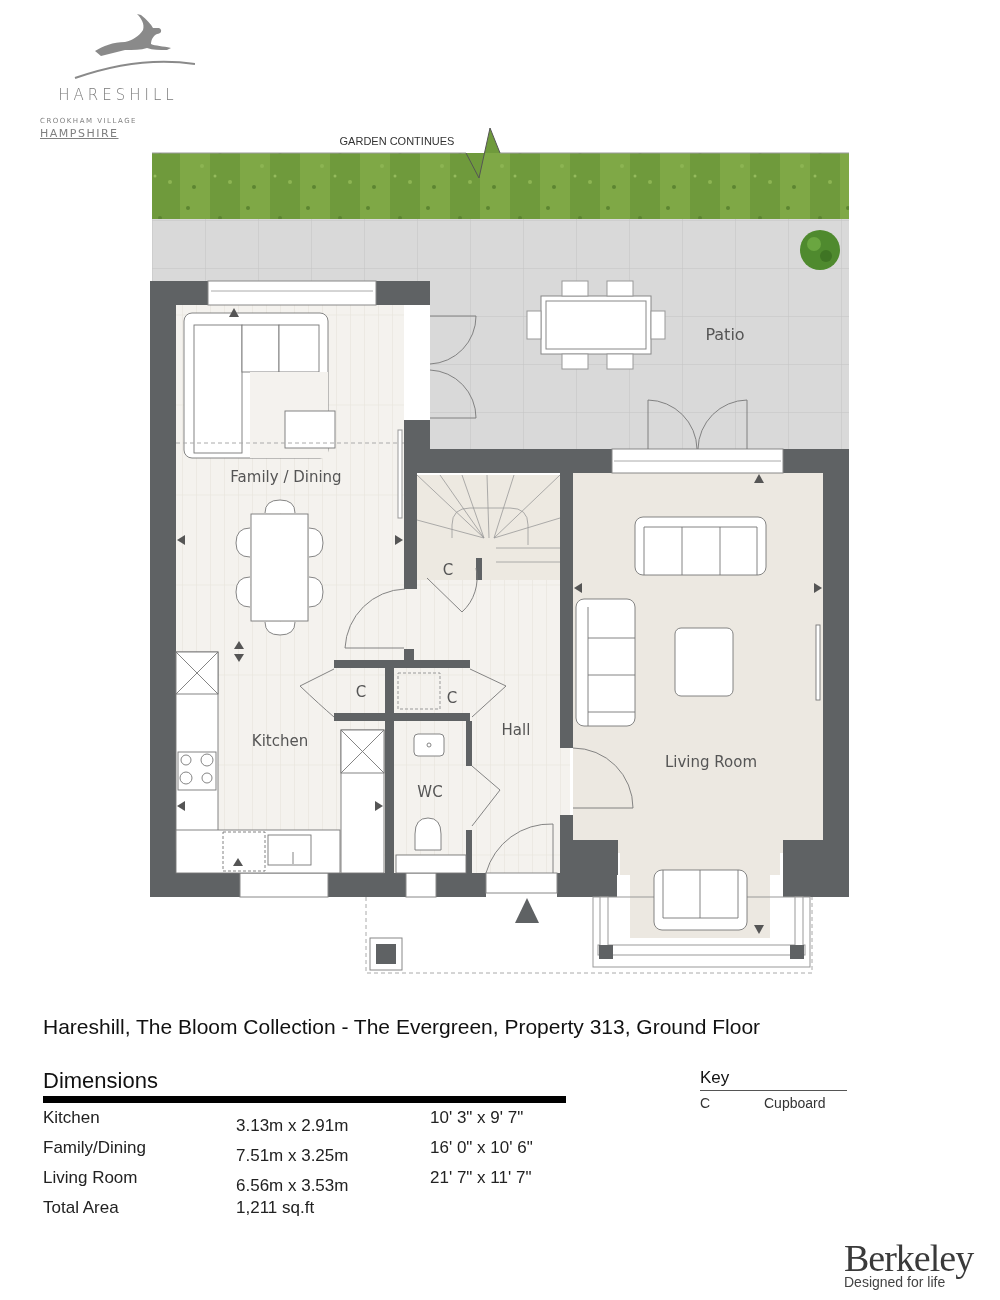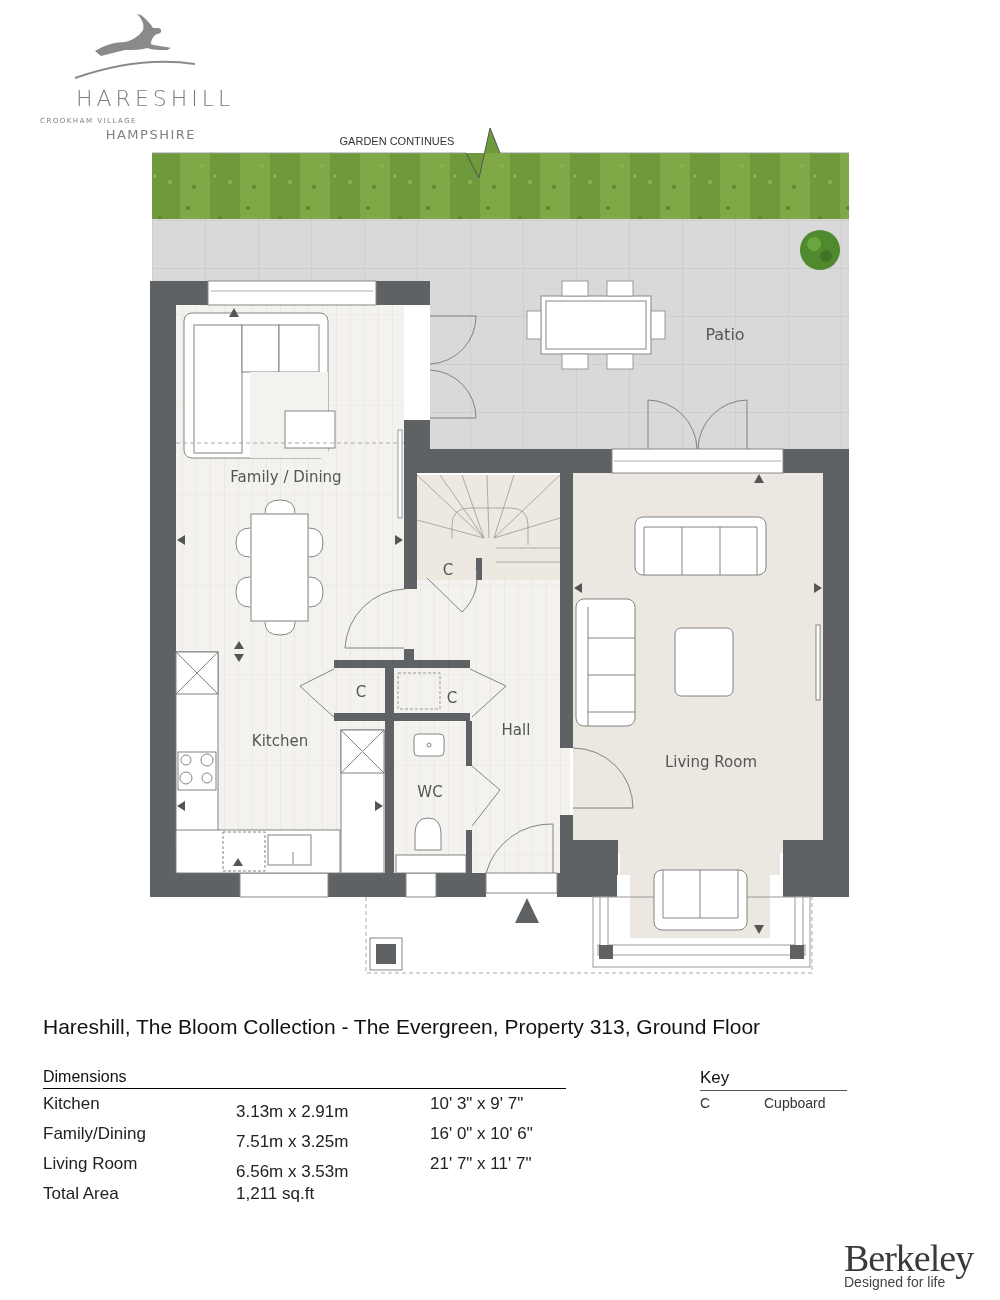--- a/index.html
+++ b/index.html
@@ -1,26 +1,26 @@
 <!DOCTYPE html>
 <html><head>
 <meta charset="utf-8">
 <style>
   html,body{margin:0;padding:0;background:#fff;}
   body{width:1000px;height:1300px;position:relative;overflow:hidden;font-family:"Liberation Sans",sans-serif;color:#111;}
   .logo{position:absolute;left:40px;top:6px;width:170px;height:130px;text-align:center;}
   .logo svg{display:block;margin:0 auto;}
-  .logo-name{position:absolute;left:0;top:80px;width:156px;font-size:22px;letter-spacing:4px;color:#7a7a7a;font-family:"DejaVu Sans",sans-serif;font-weight:300;text-align:center;margin-left:36px;}
+  .logo-name{position:absolute;left:0;top:80px;width:156px;font-size:15px;letter-spacing:4px;color:#7a7a7a;font-family:"DejaVu Sans",sans-serif;font-weight:300;text-align:center;}
   .logo-sub1{position:absolute;left:0;top:111px;width:156px;font-size:7px;letter-spacing:1.5px;color:#808080;text-align:left;font-family:"DejaVu Sans",sans-serif;}
-  .logo-sub2{position:absolute;left:0;top:121px;width:156px;font-size:13px;letter-spacing:1.5px;color:#808080;text-align:right;font-family:"DejaVu Sans",sans-serif;}
+  .logo-sub2{position:absolute;left:0;top:121px;width:156px;font-size:11px;letter-spacing:1.5px;color:#808080;text-align:left;font-family:"DejaVu Sans",sans-serif;text-decoration:underline;}
   .plan{position:absolute;left:0;top:0;}
   .room-label{font-family:"DejaVu Sans",sans-serif;fill:#555;}
   .title{position:absolute;left:43px;top:1015px;font-size:21px;color:#111;white-space:nowrap;}
   .dims{position:absolute;left:43px;top:1068px;width:523px;}
-  .dims-head{font-size:16px;padding-bottom:2px;border-bottom:1px solid #000000;}
+  .dims-head{font-size:22px;padding-bottom:2px;border-bottom:7px solid #000000;}
   .dims-row{display:flex;font-size:17px;height:30px;line-height:30px;color:#222;}
   .dims-row .c1{width:193px;}
   .dims-row .c2{width:194px;margin-top:8px;}
   .key{position:absolute;left:700px;top:1068px;width:147px;}
   .key-head{font-size:17px;padding-bottom:2px;border-bottom:1px solid #555;}
   .key-row{display:flex;font-size:14px;line-height:24px;color:#333;}
   .key-row .k{width:64px;}
   .berkeley{position:absolute;left:844px;top:1240px;}
   .berkeley .b1{font-family:"Liberation Serif",serif;font-size:38px;color:#3a3a3a;letter-spacing:-1px;line-height:36px;}
   .berkeley .b2{font-size:14px;color:#444;margin-top:-2px;}

